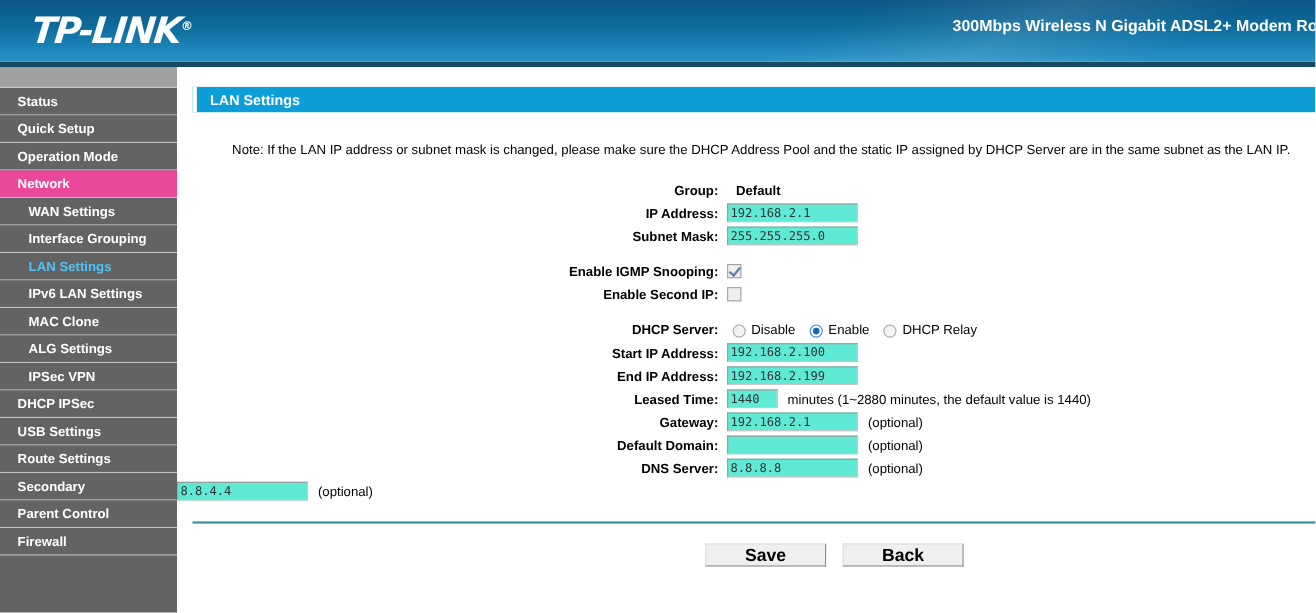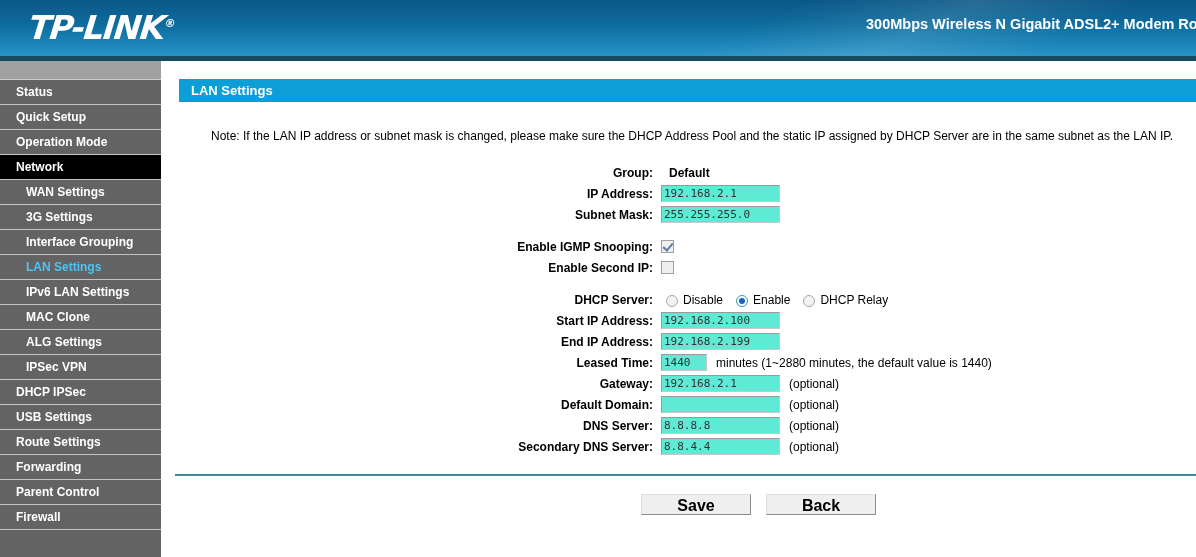--- a/index.html
+++ b/index.html
@@ -94,21 +94,21 @@
     font-size: 12px;
     font-weight: bold;
     padding-left: 16px;
     white-space: nowrap;
     cursor: pointer;
   }
   .nav-item.sub {
     padding-left: 26px;
   }
   .nav-item.active-parent {
-    background: #000000;
+    background: #ec4899;
     color: #ffffff;
   }
   .nav-item.active-child {
     color: #4fc3f7;
   }
 
   
   .content {
     flex: 1 1 auto;
     background: #ffffff;
@@ -290,31 +290,30 @@
 <div class="body-wrap">
 
   <div class="sidebar">
     <div class="sidebar-topband"></div>
     <div id="nav-list">
         <div class="nav-item">Status</div>
         <div class="nav-item">Quick Setup</div>
         <div class="nav-item">Operation Mode</div>
         <div class="nav-item active-parent">Network</div>
         <div class="nav-item sub">WAN Settings</div>
-        <div class="nav-item sub">3G Settings</div>
         <div class="nav-item sub">Interface Grouping</div>
         <div class="nav-item sub active-child">LAN Settings</div>
         <div class="nav-item sub">IPv6 LAN Settings</div>
         <div class="nav-item sub">MAC Clone</div>
         <div class="nav-item sub">ALG Settings</div>
         <div class="nav-item sub">IPSec VPN</div>
         <div class="nav-item">DHCP IPSec</div>
         <div class="nav-item">USB Settings</div>
         <div class="nav-item">Route Settings</div>
-        <div class="nav-item">Forwarding</div>
+        <div class="nav-item">Secondary</div>
         <div class="nav-item">Parent Control</div>
         <div class="nav-item">Firewall</div>
       </div>
   </div>
 
   <div class="content">
 
     <div class="title-bar">
       <div class="accent"></div>
       <div class="title-text">LAN Settings</div>
@@ -395,21 +394,20 @@
         <span class="hint">(optional)</span>
       </div>
 
       <div class="row">
         <div class="lbl">DNS Server:</div>
         <input class="txt" type="text" value="8.8.8.8" style="">
         <span class="hint">(optional)</span>
       </div>
 
       <div class="row">
-        <div class="lbl">Secondary DNS Server:</div>
         <input class="txt" type="text" value="8.8.4.4" style="">
         <span class="hint">(optional)</span>
       </div>
 
     </div>
 
     <div class="hr"></div>
 
     <div class="buttons">
       <button class="btn">Save</button>

